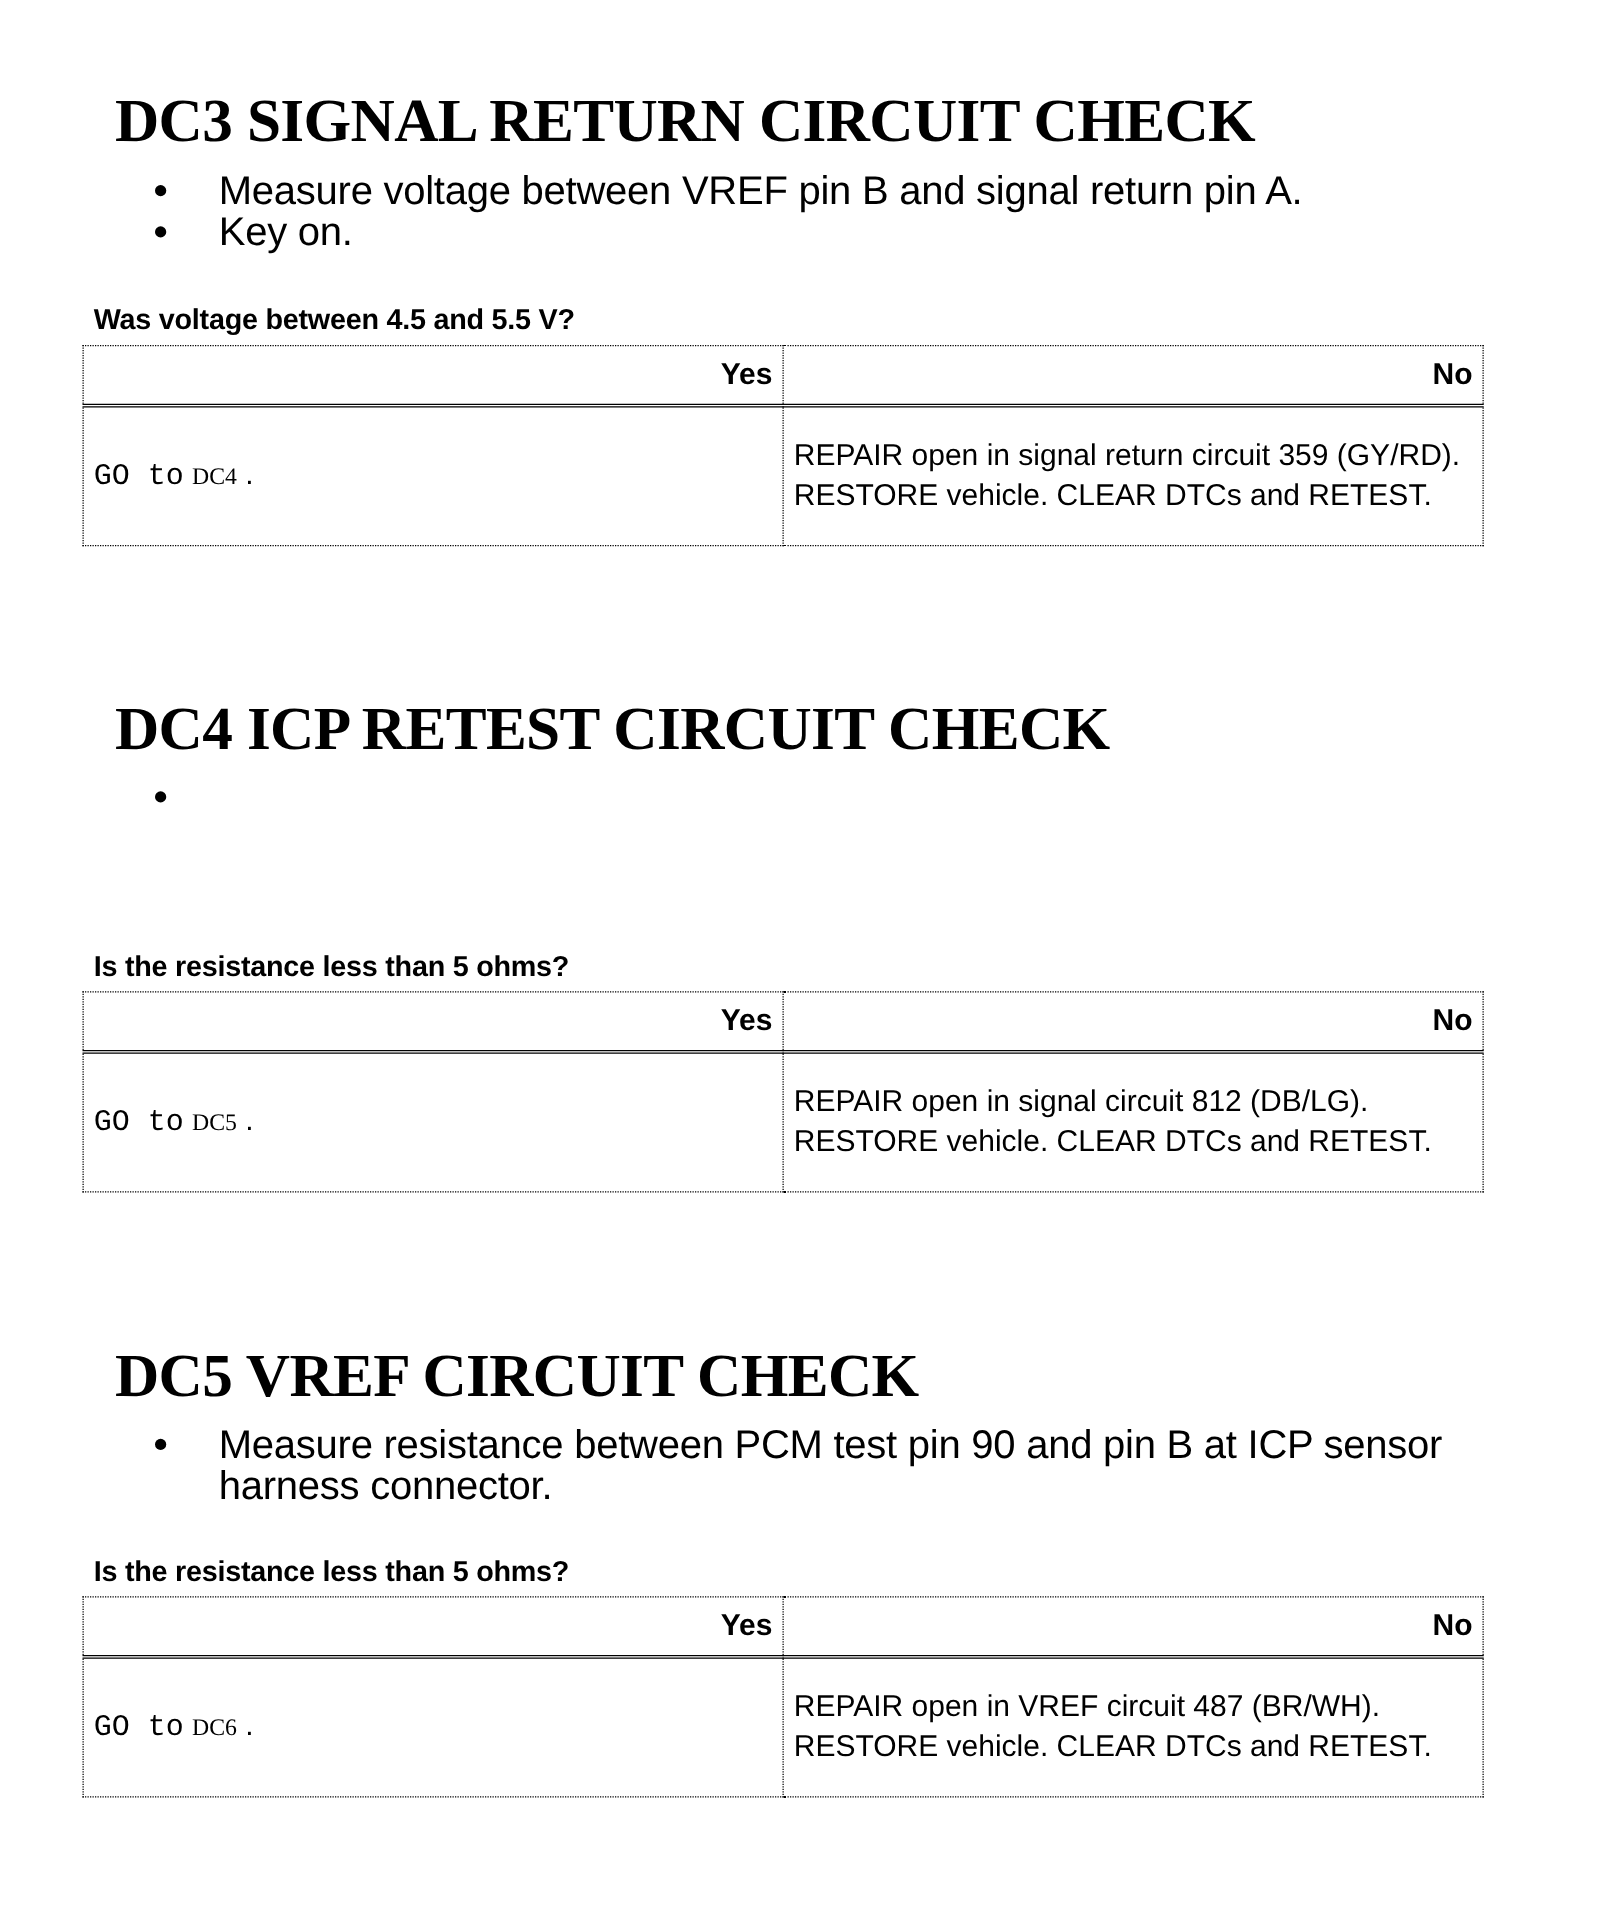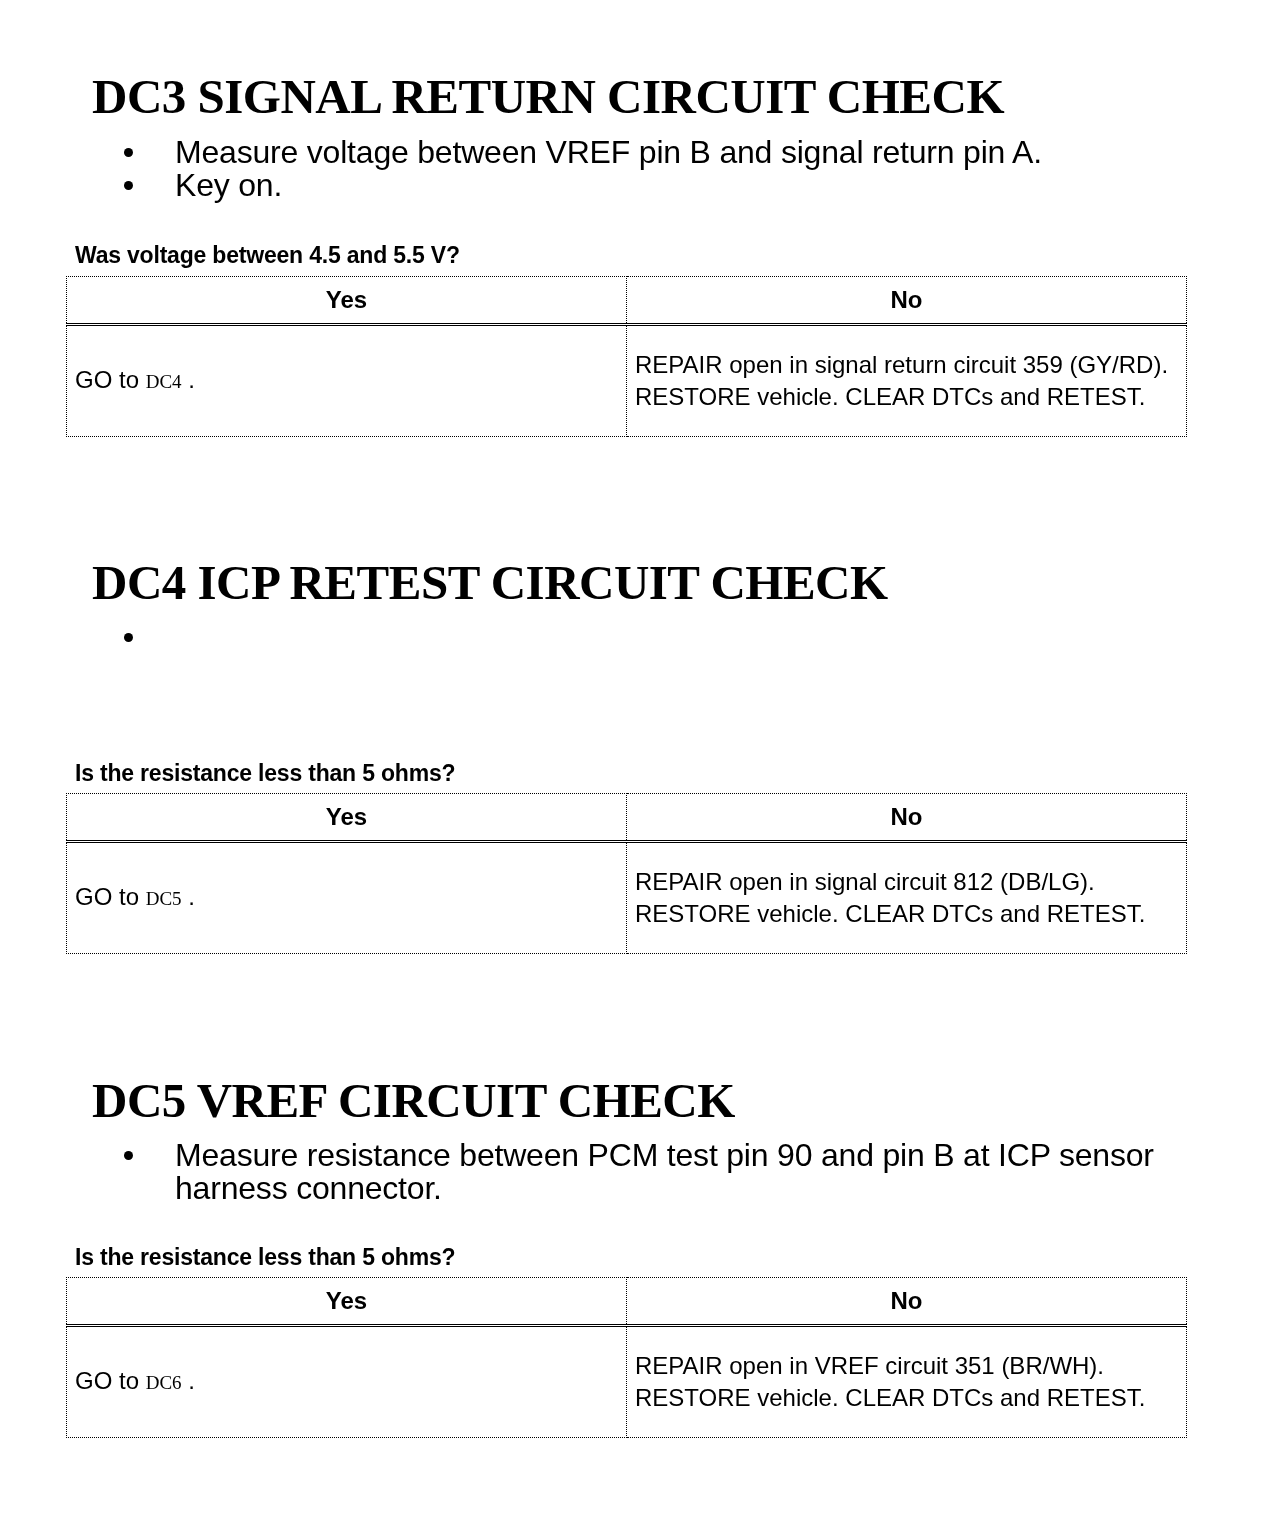--- a/index.html
+++ b/index.html
@@ -24,25 +24,25 @@
       letter-spacing: -0.2px; white-space: nowrap;
     }
     table.answer {
       position: absolute; left: 66px; width: 1120px; border-collapse: collapse;
       table-layout: fixed;
     }
     table.answer th, table.answer td {
       border: 1px dotted #000; padding: 0 8px; vertical-align: middle;
     }
     table.answer th {
-      height: 46px; font-size: 24px; font-weight: bold; text-align: center;
+      height: 46px; font-size: 24px; font-weight: bold; text-align: right;
     }
     table.answer td { height: 110px; font-size: 24px; line-height: 32px; }
     table.answer td.yes { padding-left: 8px; }
-    .goto-label { font-family: Liberation Sans, sans-serif; }
+    .goto-label { font-family: Liberation Mono, monospace; }
     .goto-link { font-family: "Liberation Serif", serif; font-size: 19px; }
     table.answer tr.head-row { border-bottom: 3px double #000; }
   </style>
 </head>
 <body>
 
 <div class="section" style="top:0;">
   <h1 class="heading" style="top:52px;">DC3 SIGNAL RETURN CIRCUIT CHECK</h1>
   <ul class="bullets" style="top:136px;">
     <li class="bullet"><span class="dot"></span><span>Measure voltage between VREF pin B and signal return pin A.</span></li>
@@ -114,17 +114,17 @@
         <tr class="head-row">
       <th>Yes</th>
       <th>No</th>
     </tr>
     <tr>
       <td class="yes">
         <span class="goto-label">GO to</span>
         <a class="goto-link">DC6</a>
         <span>.</span>
       </td>
-      <td>REPAIR open in VREF circuit 351 (BR/WH). RESTORE vehicle. CLEAR DTCs and RETEST.</td>
+      <td>REPAIR open in VREF circuit 487 (BR/WH). RESTORE vehicle. CLEAR DTCs and RETEST.</td>
     </tr>
   </tbody>
     </table>
 </div>
 
 </body></html>

